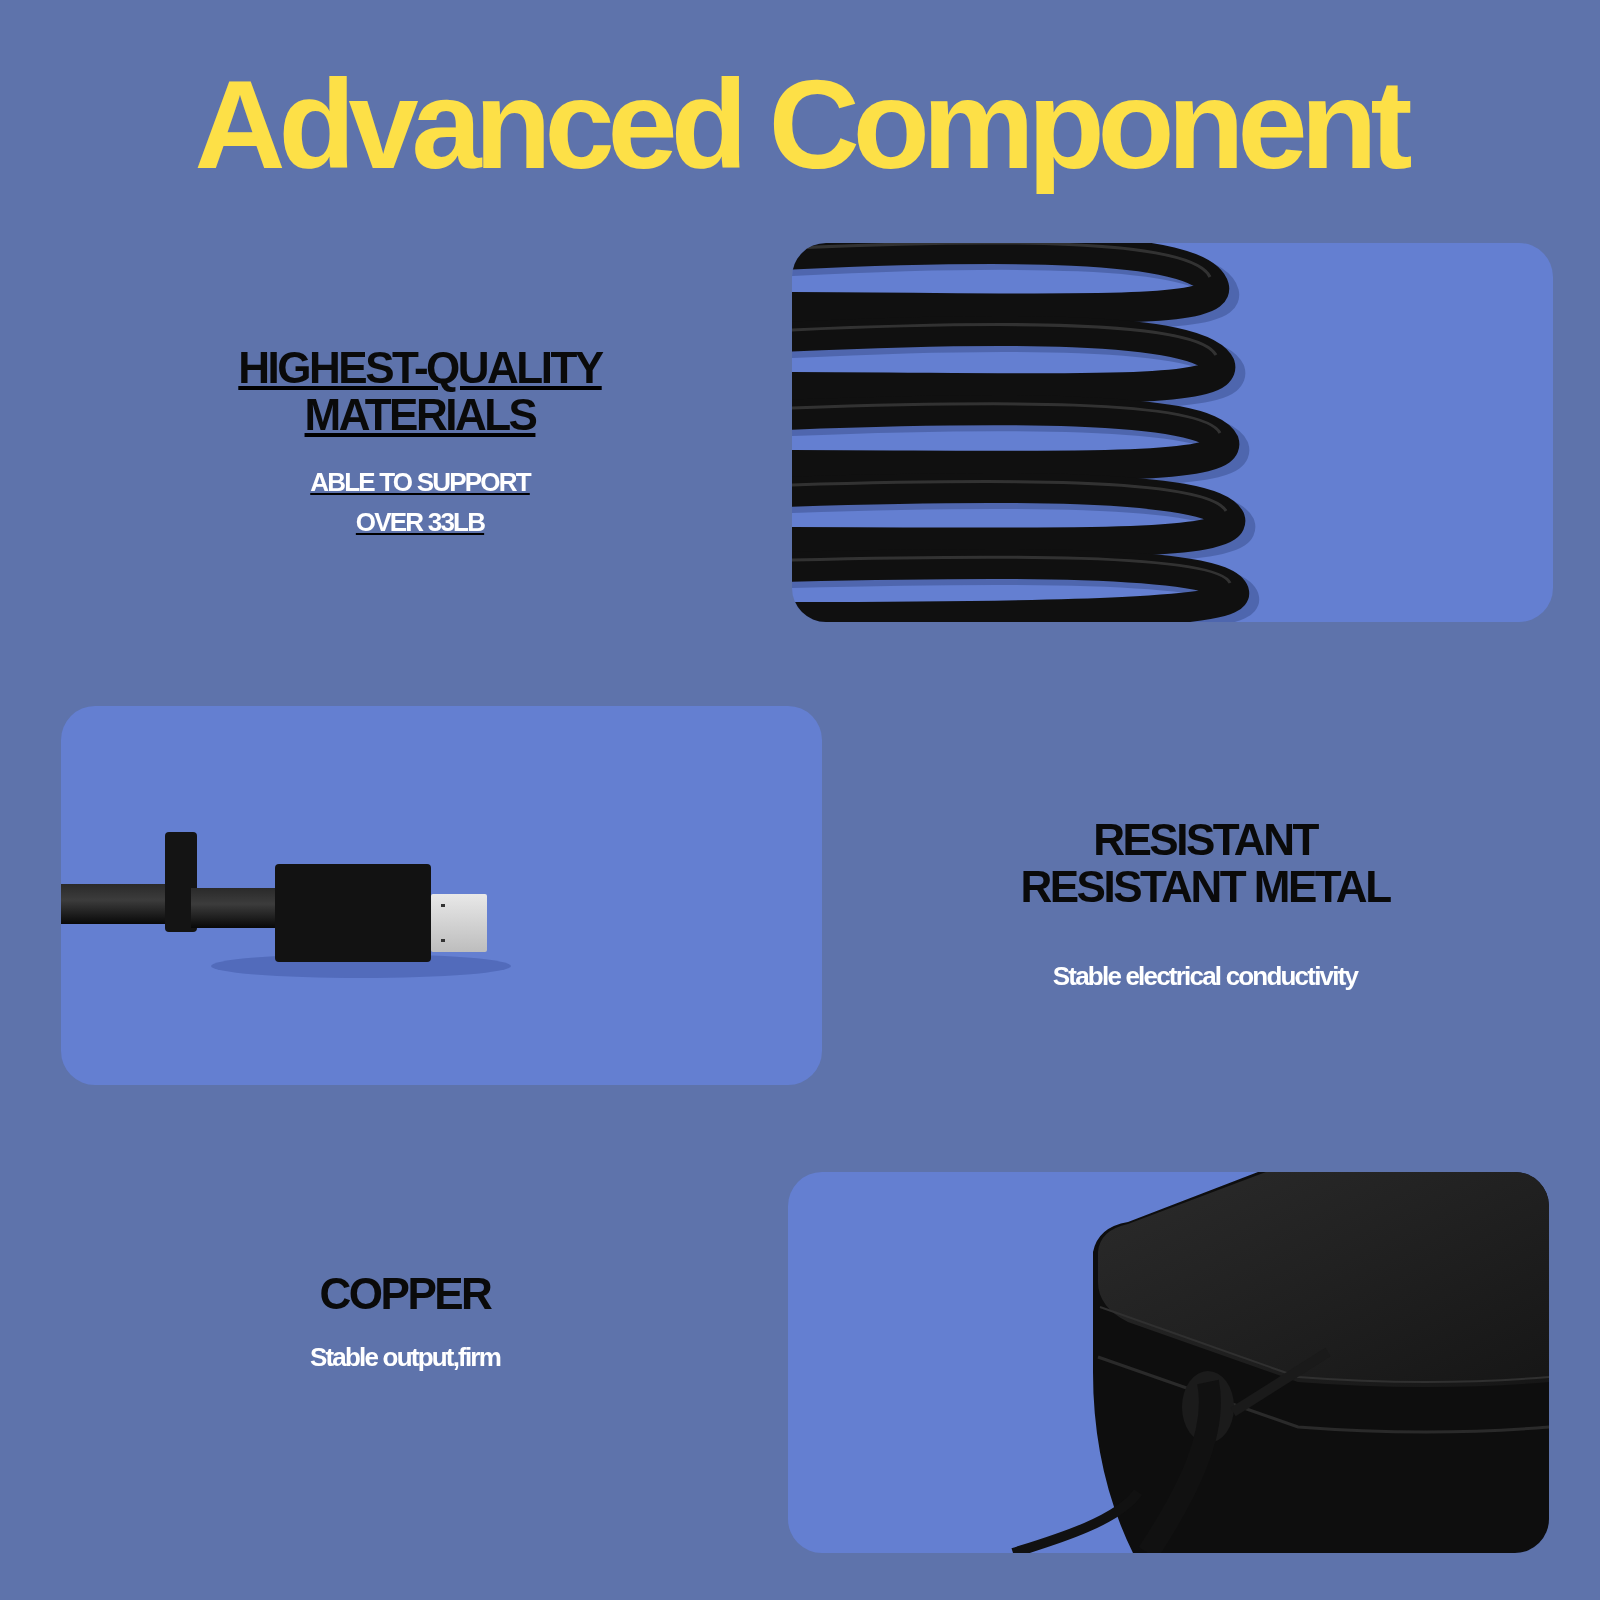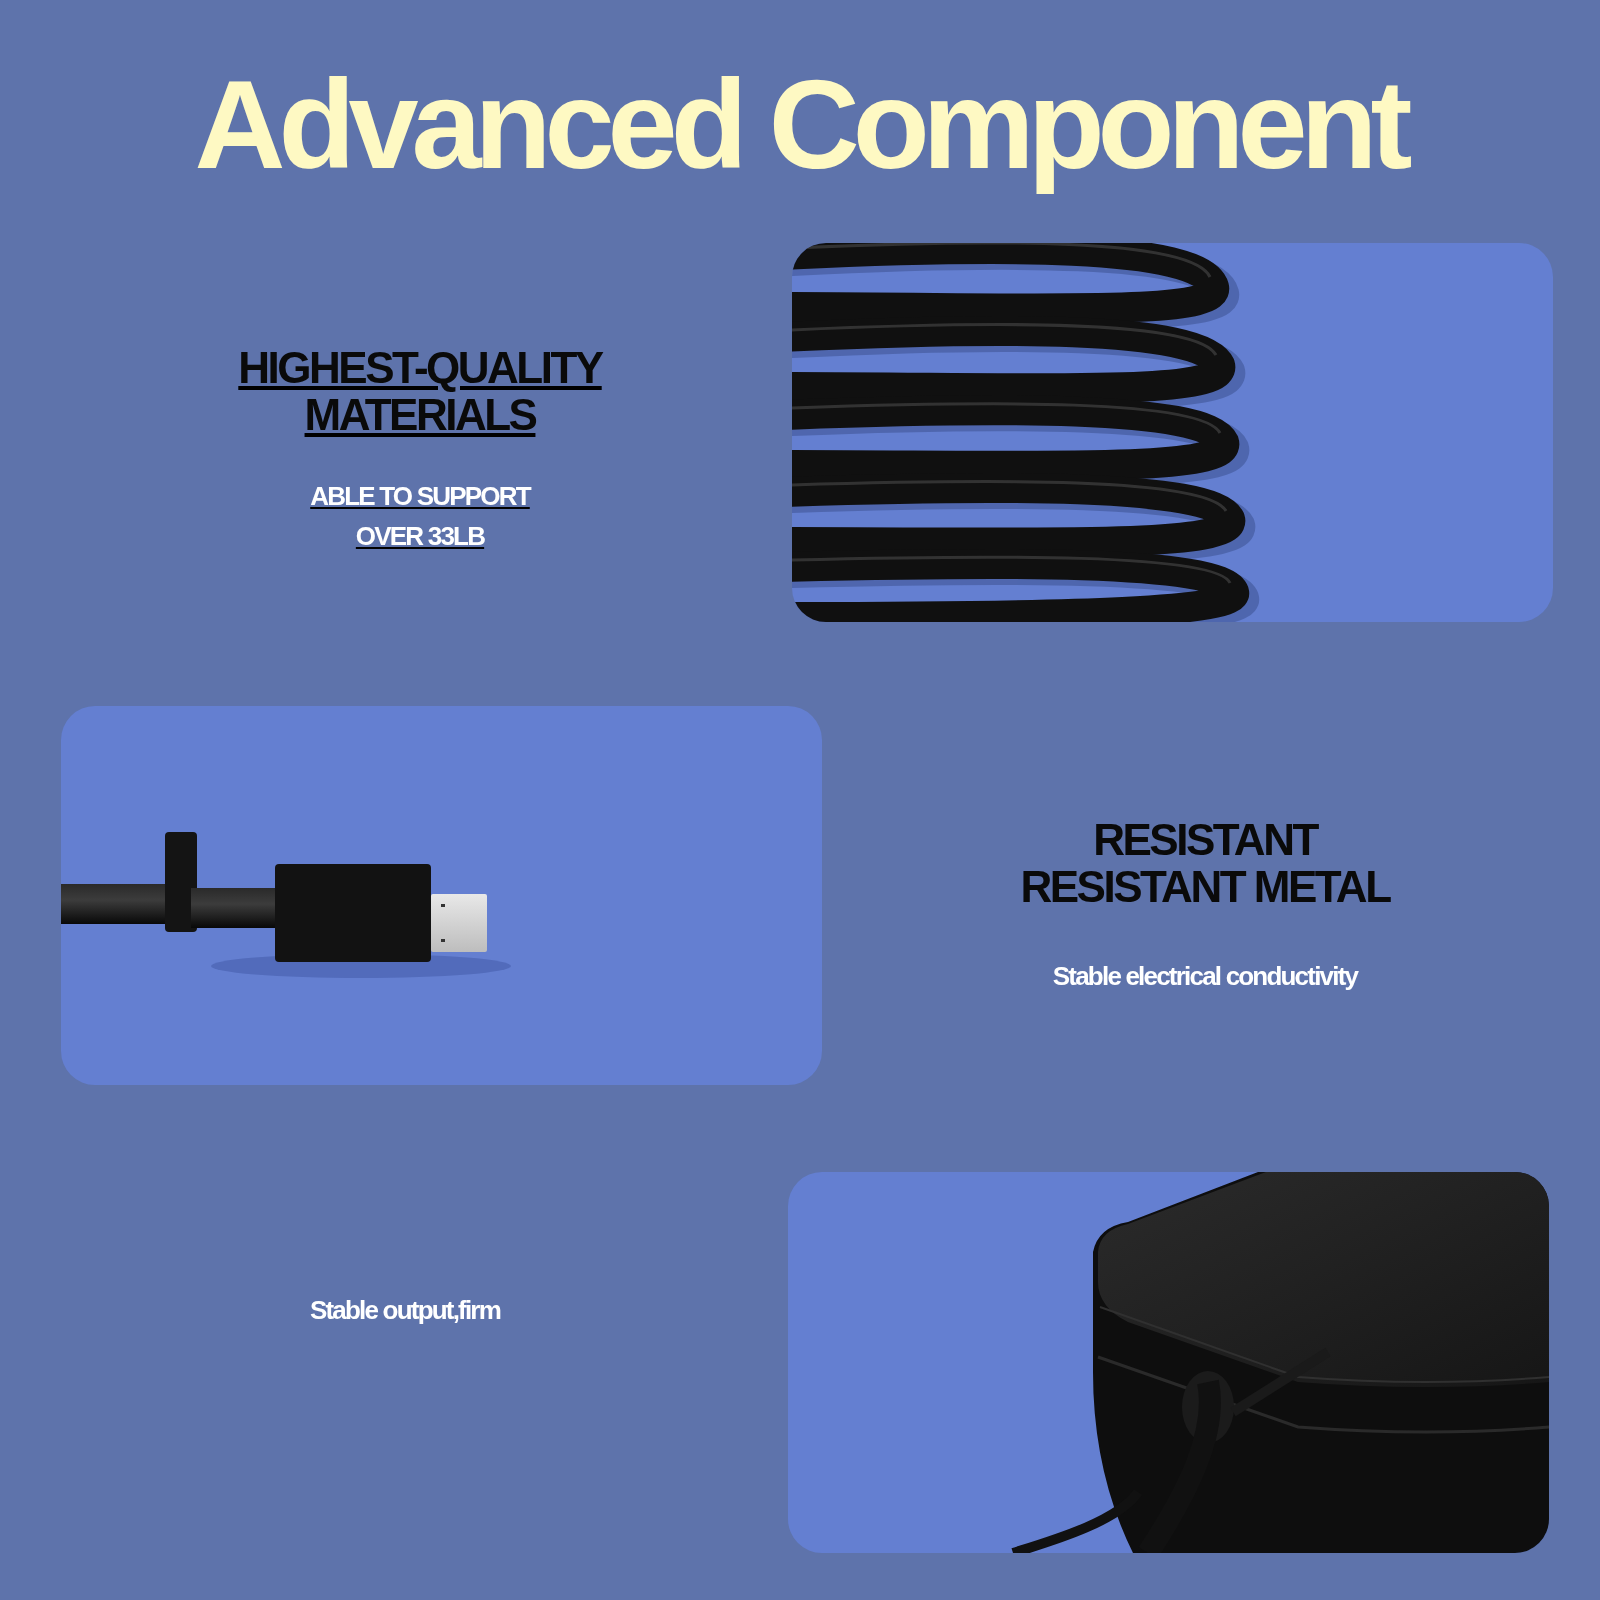--- a/index.html
+++ b/index.html
@@ -1,34 +1,34 @@
 <!DOCTYPE html>
 <html><head>
 <meta charset="utf-8">
 <style>
   html,body{margin:0;padding:0;}
   body{width:1600px;height:1600px;background:#5e73ab;position:relative;overflow:hidden;font-family:"Liberation Sans",sans-serif;}
-  .title{position:absolute;left:0;top:62px;width:1600px;text-align:center;font-size:126px;font-weight:bold;color:#fef9c3;letter-spacing:-7px;line-height:1;}
+  .title{position:absolute;left:0;top:62px;width:1600px;text-align:center;font-size:126px;font-weight:bold;color:#fde047;letter-spacing:-7px;line-height:1;}
   .panel{position:absolute;background:#647fd1;border-radius:34px;overflow:hidden;}
   .feature{position:absolute;text-align:center;}
   .feature .head{font-size:44px;font-weight:bold;color:#0a0a0a;letter-spacing:-2.5px;line-height:47px;}
   .feature .sub{font-size:26px;font-weight:bold;color:#ffffff;letter-spacing:-1.8px;line-height:40px;margin-top:44px;}
   svg{display:block;}
 </style>
 </head>
 <body>
 
 <div class="title">Advanced Component</div>
 
 <div class="feature" style="left:190px;top:344px;width:460px;text-decoration:underline;">
   <div class="head">
     <div>HIGHEST-QUALITY</div>
     <div>MATERIALS</div>
   </div>
-  <div class="sub" style="margin-top:38px;">
+  <div class="sub" style="margin-top:24px;">
     <div>ABLE TO SUPPORT</div>
     <div>OVER 33LB</div>
   </div>
 </div>
 
 <div class="panel" style="left:792px;top:243px;width:761px;height:379px;">
   <svg width="761" height="379" viewBox="0 0 761 379">
     <g fill="none" stroke="#3a4f8c" stroke-width="30" opacity="0.5" stroke-linecap="round">
       <path d="M0 18 C 200 8, 420 5, 432 50 C 440 80, 250 70, 0 70"></path>
       <path d="M0 100 C 200 90, 420 88, 438 128 C 448 160, 250 150, 0 150"></path>
@@ -82,20 +82,21 @@
     <div>RESISTANT</div>
     <div>RESISTANT METAL</div>
   </div>
   <div class="sub" style="margin-top:46px;">
     <div>Stable electrical conductivity</div>
   </div>
 </div>
 
 <div class="feature" style="left:230px;top:1270px;width:350px;">
   <div class="head">
+    <div>COPPER</div>
   </div>
   <div class="sub" style="margin-top:20px;">
     <div>Stable output,firm</div>
   </div>
 </div>
 
 <div class="panel" style="left:788px;top:1172px;width:761px;height:381px;">
   <svg width="761" height="381" viewBox="0 0 761 381">
     <defs>
       <linearGradient id="topG" x1="0" y1="0" x2="1" y2="1">

